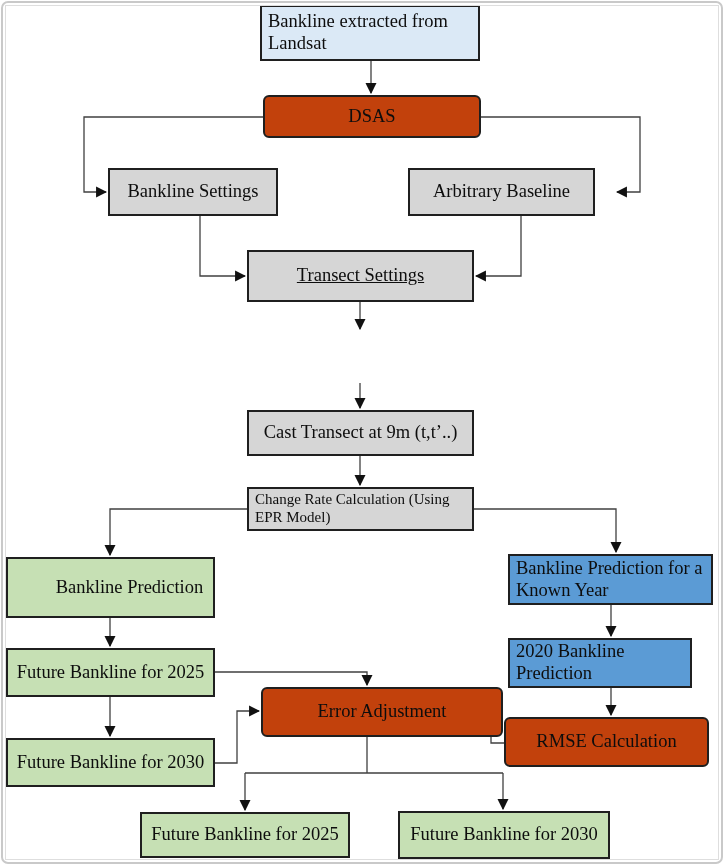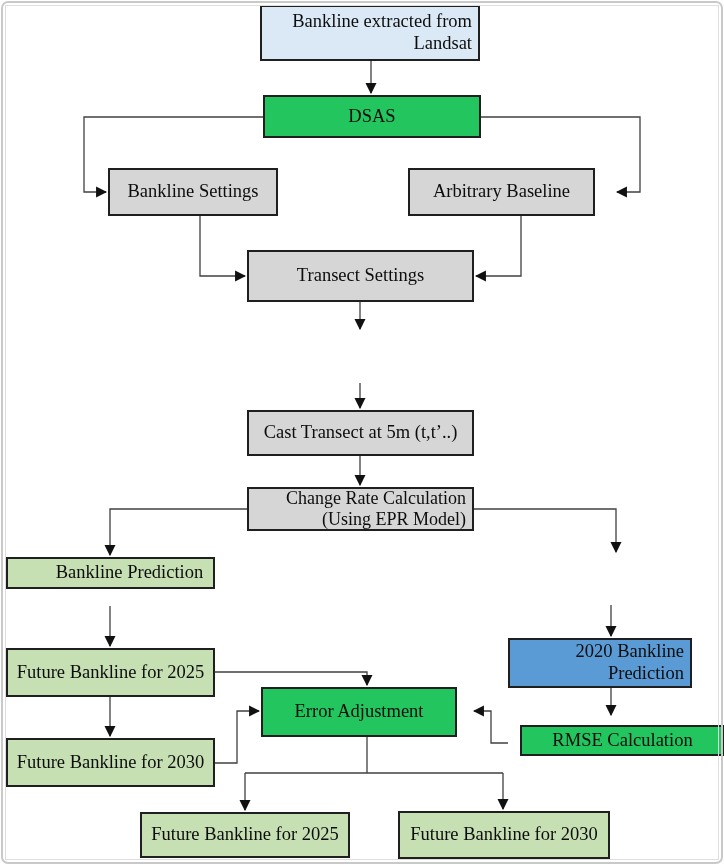--- a/index.html
+++ b/index.html
@@ -20,27 +20,27 @@
     position:absolute; inset:5px;
     border:1px solid #dedede;
     pointer-events:none;
   }
   #wires{position:absolute; left:0; top:0;}
   .node{
     position:absolute;
     box-sizing:border-box;
     border:2px solid #1f1f1f;
     display:flex; align-items:center; justify-content:center;
-    text-align:right;
+    text-align:left;
     font-size:18.5px; line-height:1.18;
     color:#0d0d0d;
     padding:2px 6px;
   }
   .fill-lightblue{background:#dbe9f6;}
-  .fill-periwinkle{background:#22c55e;}
+  .fill-periwinkle{background:#c2410c;border-radius:6px;}
   .fill-gray{background:#d6d6d6;}
   .fill-green{background:#c6e0b4;}
   .fill-blue{background:#5b9bd5;}
 </style>
 </head>
 <body>
 
 <div id="canvas">
 
   <svg id="wires" width="724" height="865" viewBox="0 0 724 865">
@@ -92,39 +92,40 @@
   </svg>
 
   <div class="node fill-lightblue" style="left:260px;top:5px;width:220px;height:56px;">Bankline extracted from Landsat</div>
 
   <div class="node fill-periwinkle" style="left:263px;top:95px;width:218px;height:43px;">DSAS</div>
 
   <div class="node fill-gray" style="left:108px;top:168px;width:170px;height:48px;">Bankline Settings</div>
 
   <div class="node fill-gray" style="left:408px;top:168px;width:187px;height:48px;">Arbitrary Baseline</div>
 
-  <div class="node fill-gray" style="left:247px;top:250px;width:227px;height:52px;">Transect Settings</div>
+  <div class="node fill-gray" style="left:247px;top:250px;width:227px;height:52px;text-decoration:underline;">Transect Settings</div>
 
 
-  <div class="node fill-gray" style="left:247px;top:410px;width:227px;height:46px;">Cast Transect at 5m (t,t’..)</div>
+  <div class="node fill-gray" style="left:247px;top:410px;width:227px;height:46px;">Cast Transect at 9m (t,t’..)</div>
 
-  <div class="node fill-gray" style="left:247px;top:487px;width:227px;height:44px;font-size:18px;">Change Rate Calculation (Using EPR Model)</div>
+  <div class="node fill-gray" style="left:247px;top:487px;width:227px;height:44px;font-size:15px;">Change Rate Calculation (Using EPR Model)</div>
 
-  <div class="node fill-green" style="left:6px;top:557px;width:209px;height:32px;padding-left:44px;">Bankline Prediction</div>
+  <div class="node fill-green" style="left:6px;top:557px;width:209px;height:61px;padding-left:44px;">Bankline Prediction</div>
 
   <div class="node fill-green" style="left:6px;top:648px;width:209px;height:49px;">Future Bankline for 2025</div>
 
   <div class="node fill-green" style="left:6px;top:738px;width:209px;height:49px;">Future Bankline for 2030</div>
 
+  <div class="node fill-blue" style="left:508px;top:554px;width:205px;height:51px;">Bankline Prediction for a Known Year</div>
 
   <div class="node fill-blue" style="left:508px;top:638px;width:184px;height:50px;">2020 Bankline Prediction</div>
 
-  <div class="node fill-periwinkle" style="left:520px;top:717px;width:205px;height:31px;margin-top:8px;">RMSE Calculation</div>
+  <div class="node fill-periwinkle" style="left:504px;top:717px;width:205px;height:50px;">RMSE Calculation</div>
 
-  <div class="node fill-periwinkle" style="left:261px;top:687px;width:196px;height:50px;">Error Adjustment</div>
+  <div class="node fill-periwinkle" style="left:261px;top:687px;width:242px;height:50px;">Error Adjustment</div>
 
   <div class="node fill-green" style="left:140px;top:812px;width:210px;height:46px;">Future Bankline for 2025</div>
 
   <div class="node fill-green" style="left:398px;top:811px;width:212px;height:48px;">Future Bankline for 2030</div>
 
   <div class="inner-frame"></div>
   <div class="outer-frame"></div>
 </div>
 
 </body></html>

